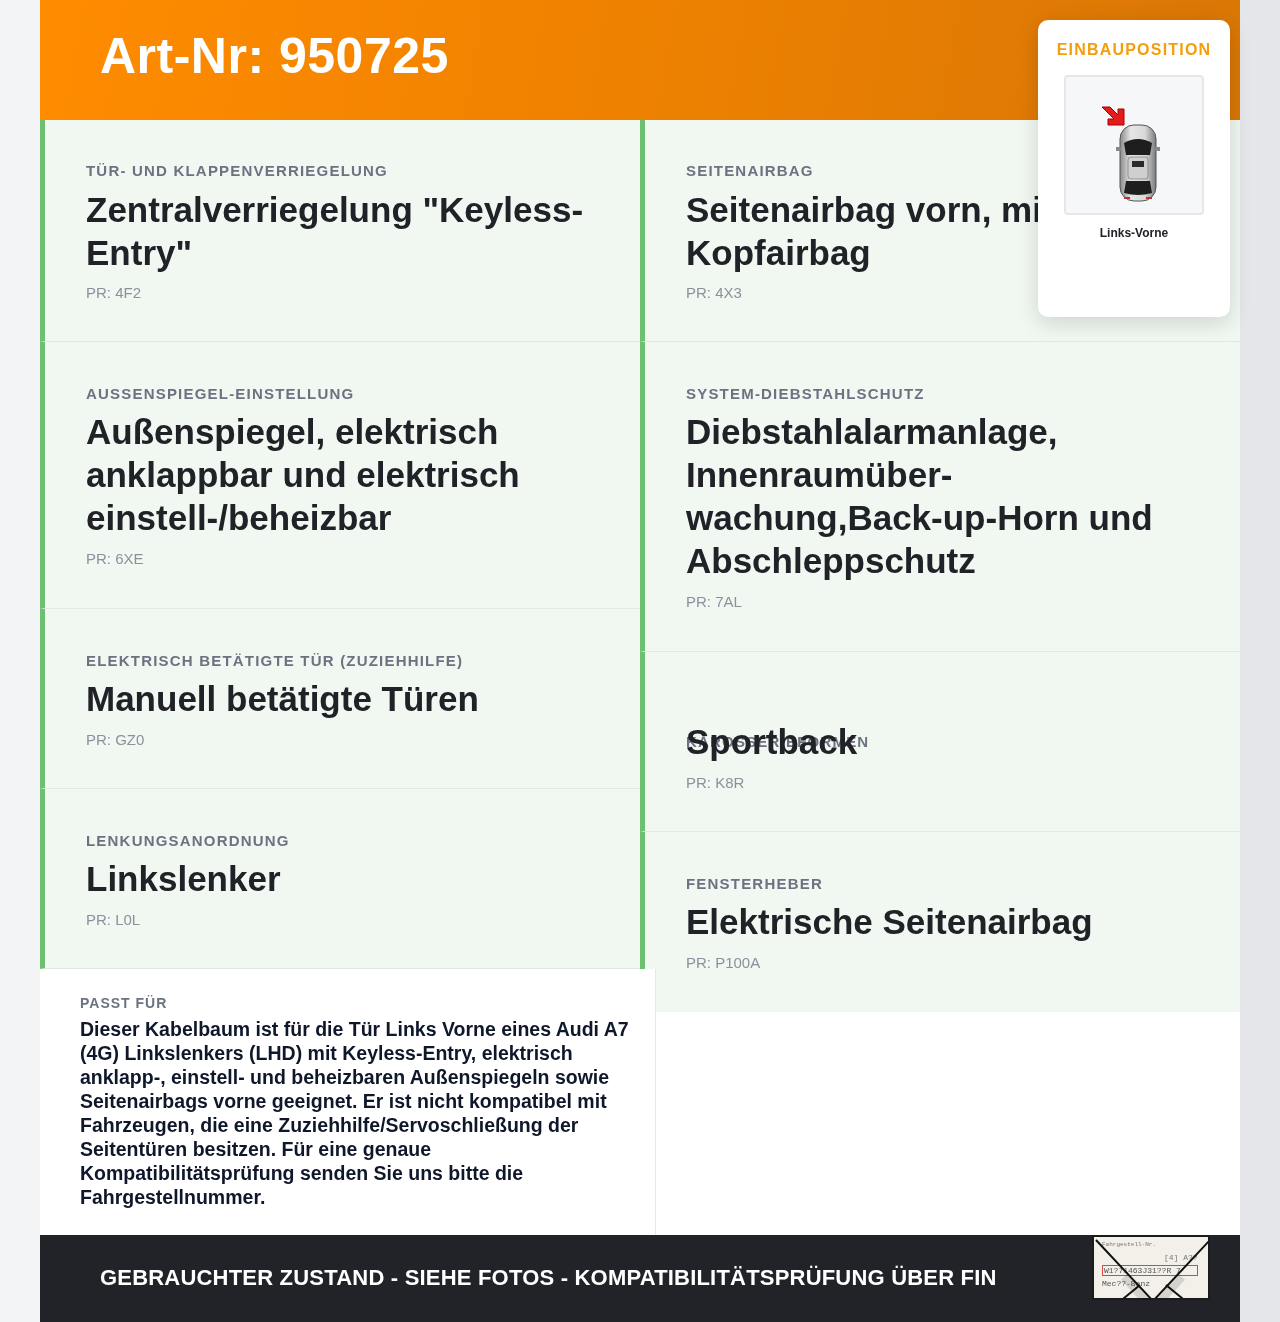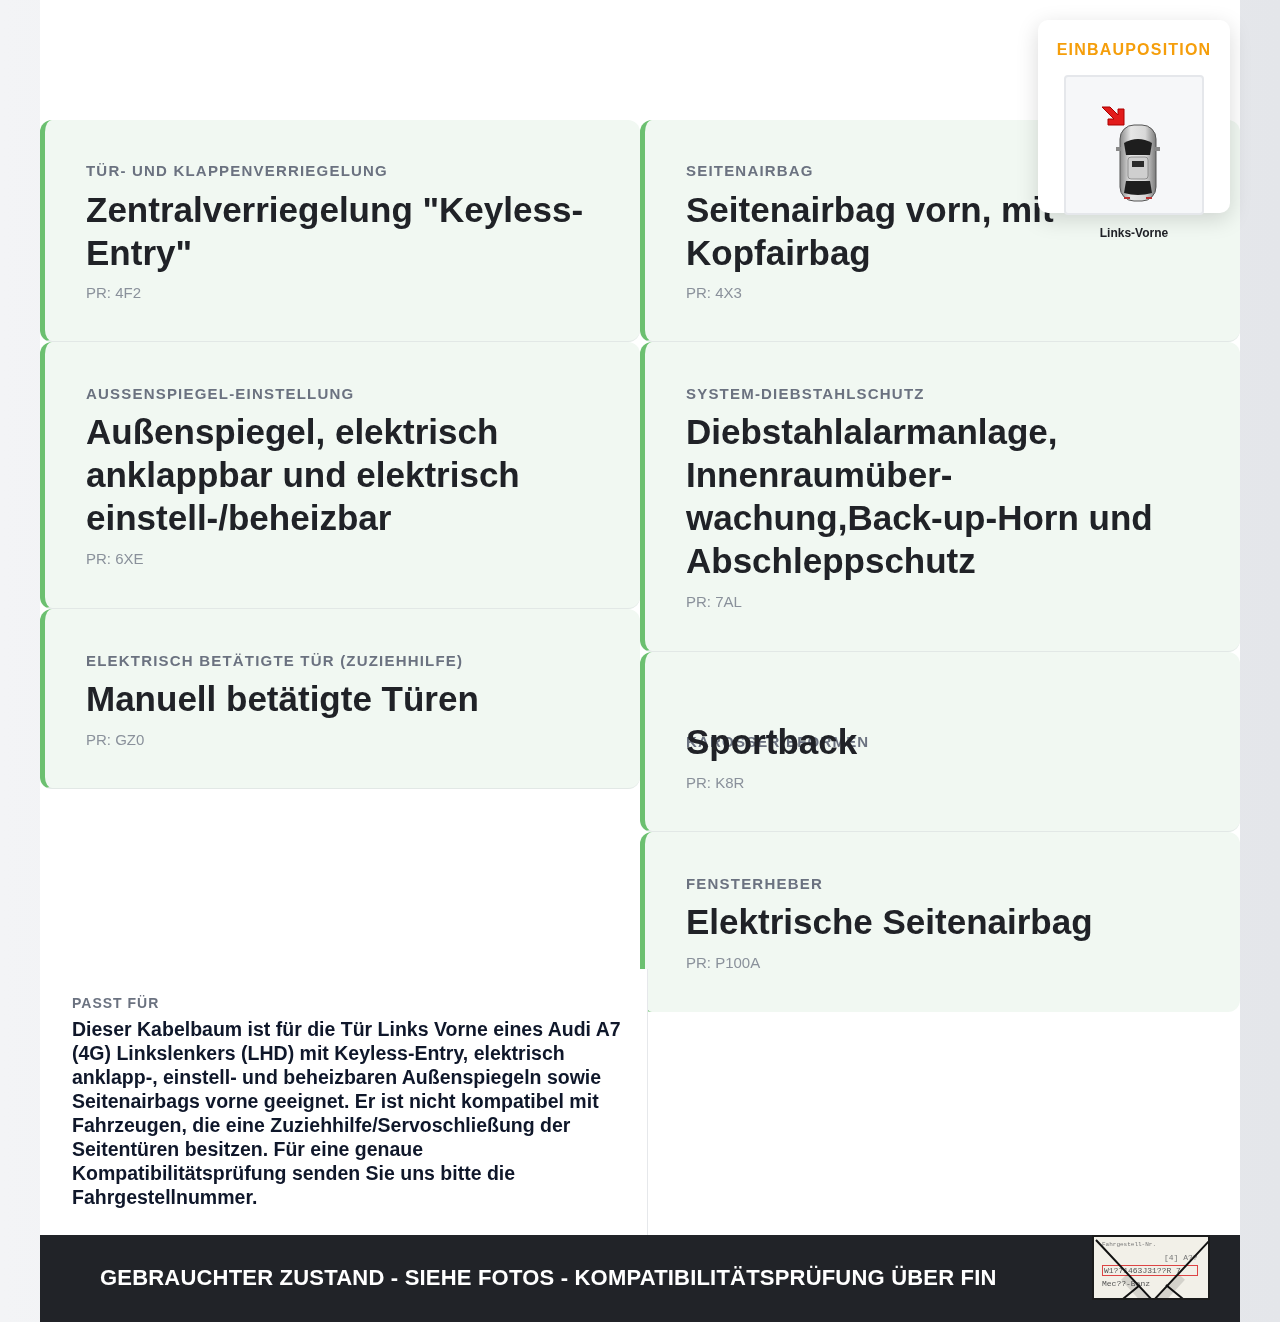--- a/index.html
+++ b/index.html
@@ -27,37 +27,36 @@
   .col {
     position: absolute; top: 120px; width: 600px;
   }
   .col.left { left: 0; }
   .col.right { left: 600px; }
   .cell {
     position: relative; background: #f1f8f2;
     border-left: 5px solid #6cc070;
     border-bottom: 1px solid #e2e8e6;
     padding: 0 40px 0 41px;
-    border-radius: 12px;
   }
   .cell-label {
     position: absolute; left: 41px;
     font-size: 15px; font-weight: 700; color: #6b7280; letter-spacing: 1.2px;
     text-transform: uppercase;
   }
   .cell-value {
     position: absolute; left: 41px; right: 30px;
     font-size: 35px; font-weight: 700; color: #202227; line-height: 43px;
   }
   .cell-pr {
     position: absolute; left: 41px;
     font-size: 15px; color: #8a919b;
   }
   .fit {
-    position: absolute; left: 8px; top: 969px; width: 600px; height: 266px;
+    position: absolute; left: 16px; top: 969px; width: 600px; height: 266px;
     background: #ffffff; border-right: 1px solid #e6e8eb;
     padding: 24px 24px 12px 24px;
   }
   .fit-label {
     font-size: 14px; font-weight: 700; color: #6b7280; letter-spacing: 1px;
     margin-top: 2px;
   }
   .fit-text {
     margin-top: 6px; font-size: 19.5px; font-weight: 700; color: #0f172a; line-height: 24px;
   }
@@ -70,21 +69,21 @@
     color: #ffffff; font-size: 22px; font-weight: 700; letter-spacing: 0.2px;
   }
   .vin-envelope {
     position: absolute; left: 1052px; top: 0; width: 118px; height: 65px;
     background: #f2f0e8; border: 2px solid #1b1b1b;
     overflow: hidden;
   }
   .vin-envelope .doc-line { position: absolute; left: 8px; font-family: "Liberation Mono", monospace; font-size: 8px; color: #777; }
   .vin-envelope .vin-box { position: absolute; left: 8px; top: 28px; width: 96px; height: 11px; border: 1.5px solid #d44; }
   .overlay {
-    position: absolute; left: 1038px; top: 20px; width: 192px; height: 193px;
+    position: absolute; left: 1038px; top: 20px; width: 192px; height: 297px;
     background: #ffffff; border-radius: 10px;
     box-shadow: 0 6px 22px rgba(0,0,0,0.15);
   }
   .overlay-label {
     position: absolute; left: 0; right: 0; top: 21px; text-align: center;
     color: #f59e0b; font-size: 16px; font-weight: 700; letter-spacing: 1.2px;
   }
   .overlay-img {
     position: absolute; left: 26px; top: 55px; width: 140px; height: 140px;
     background: #f6f7f9; border: 2px solid #e5e7eb; border-radius: 4px;
@@ -92,36 +91,44 @@
   .overlay-caption {
     position: absolute; left: 0; right: 0; top: 206px; text-align: center;
     color: #202227; font-size: 12px; font-weight: 700;
   }
 </style>
 </head>
 <body>
 
 <div class="sheet">
 
+  <div class="header">
+    <div class="header-title">Art-Nr: 950725</div>
+  </div>
 
   <div class="col left">
     <div class="cell" style="height:222px;">
       <div class="cell-label" style="top:42px;">TÜR- UND KLAPPENVERRIEGELUNG</div>
       <div class="cell-value" style="top:68px;">Zentralverriegelung "Keyless-Entry"</div>
       <div class="cell-pr" style="top:164px;">PR: 4F2</div>
     </div>
     <div class="cell" style="height:267px;">
       <div class="cell-label" style="top:43px;">AUSSENSPIEGEL-EINSTELLUNG</div>
       <div class="cell-value" style="top:68px;">Außenspiegel, elektrisch anklappbar und elektrisch einstell-/beheizbar</div>
       <div class="cell-pr" style="top:208px;">PR: 6XE</div>
     </div>
     <div class="cell" style="height:180px;">
       <div class="cell-label" style="top:43px;">ELEKTRISCH BETÄTIGTE TÜR (ZUZIEHHILFE)</div>
       <div class="cell-value" style="top:68px;">Manuell betätigte Türen</div>
       <div class="cell-pr" style="top:122px;">PR: GZ0</div>
+    </div>
+    <div class="cell" style="height:180px;">
+      <div class="cell-label" style="top:43px;">LENKUNGSANORDNUNG</div>
+      <div class="cell-value" style="top:68px;">Linkslenker</div>
+      <div class="cell-pr" style="top:122px;">PR: L0L</div>
     </div>
   </div>
 
   <div class="col right">
     <div class="cell" style="height:222px;">
       <div class="cell-label" style="top:42px;">SEITENAIRBAG</div>
       <div class="cell-value" style="top:68px;">Seitenairbag vorn, mit Kopfairbag</div>
       <div class="cell-pr" style="top:164px;">PR: 4X3</div>
     </div>
     <div class="cell" style="height:310px;">

